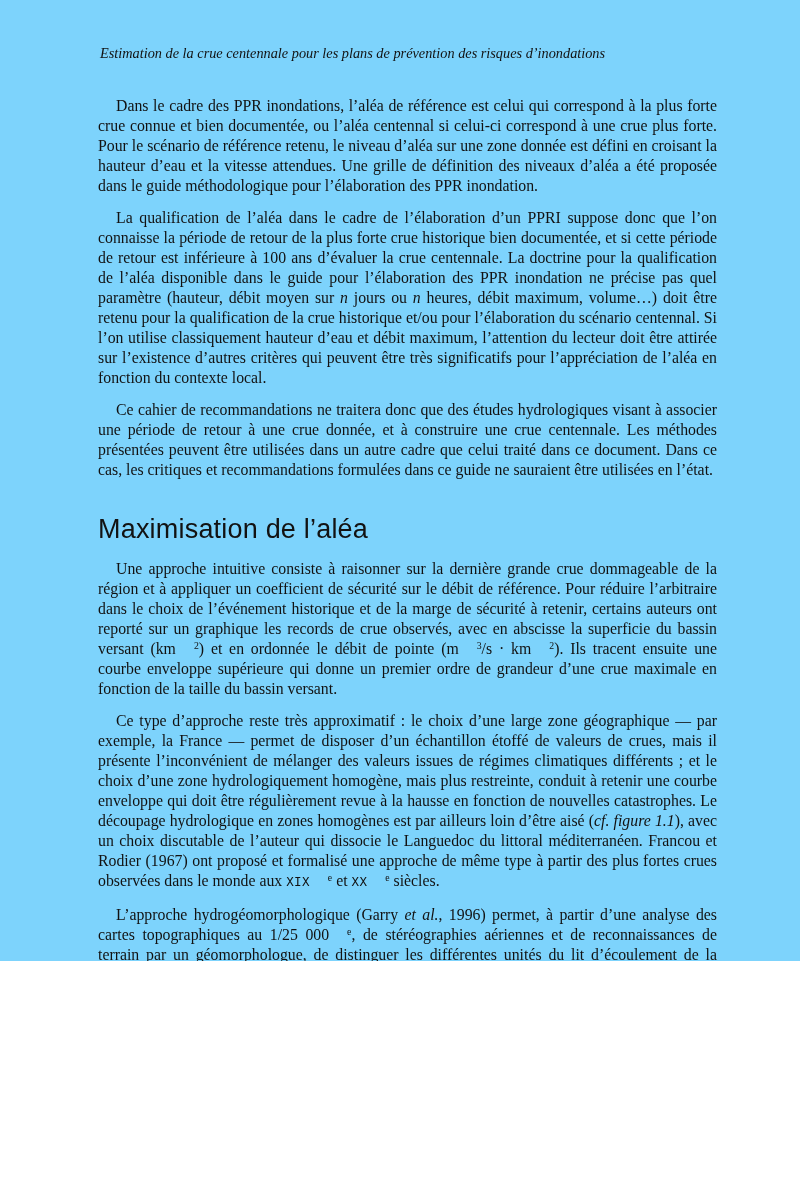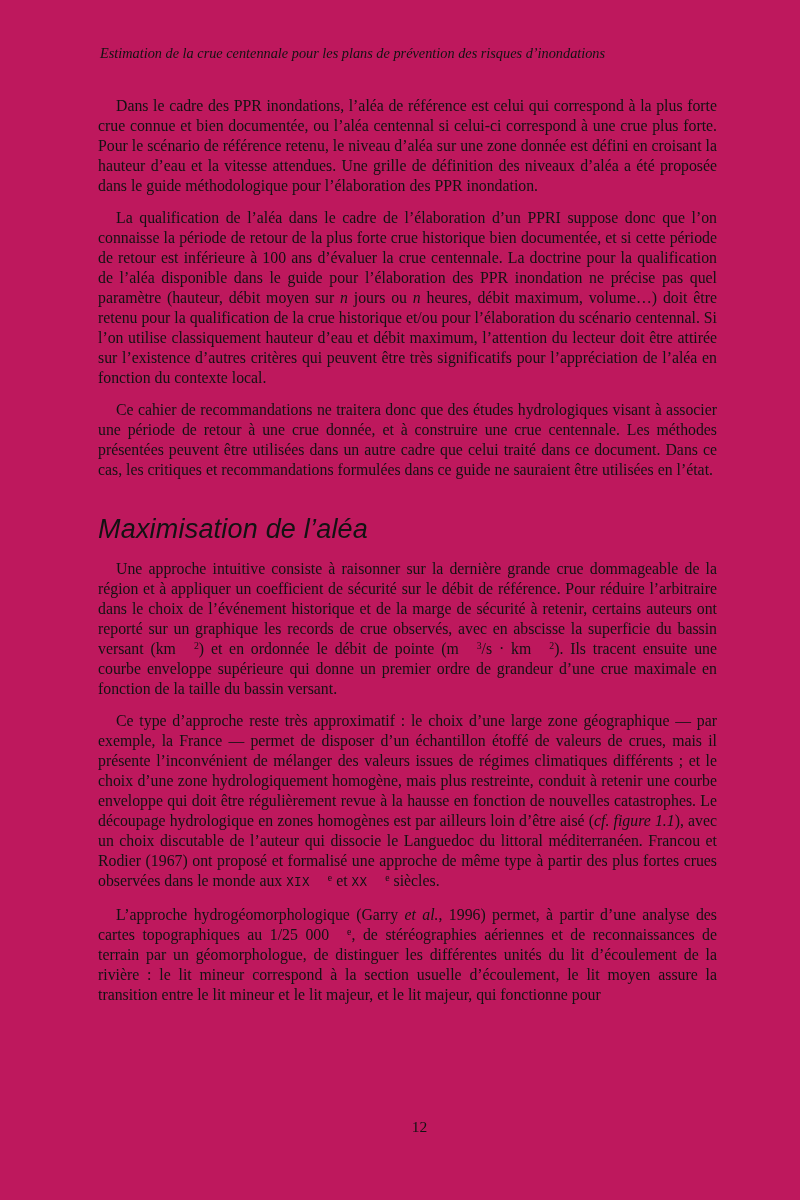--- a/index.html
+++ b/index.html
@@ -3,22 +3,22 @@
 <meta charset="utf-8">
 <style>
   html, body {
     margin: 0;
     padding: 0;
     background: #ffffff;
   }
   .page {
     position: relative;
     width: 800px;
-    height: 1200px;
-    background: #be185d;
+    height: 961px;
+    background: #7dd3fc;
     color: #121212;
     font-family: "Liberation Serif", "DejaVu Serif", serif;
     overflow: hidden;
   }
   .running-header {
     position: absolute;
     left: 100px;
     top: 45px;
     width: 620px;
     font-size: 14.3px;
@@ -48,21 +48,20 @@
   .section-heading {
     margin: 33px 0 13px 0;
     font-family: "Liberation Sans", "DejaVu Sans", sans-serif;
     font-weight: 400;
     font-size: 27px;
     line-height: 33px;
     letter-spacing: 0.2px;
     text-align: left;
     text-indent: 0;
     color: #121212;
-    font-style: italic;
   }
   .run-italic { font-style: italic; }
   .run-sup {
     display: inline-block;
     font-size: 62%;
     vertical-align: baseline;
     position: relative;
     top: -0.55em;
     line-height: 0;
   }

